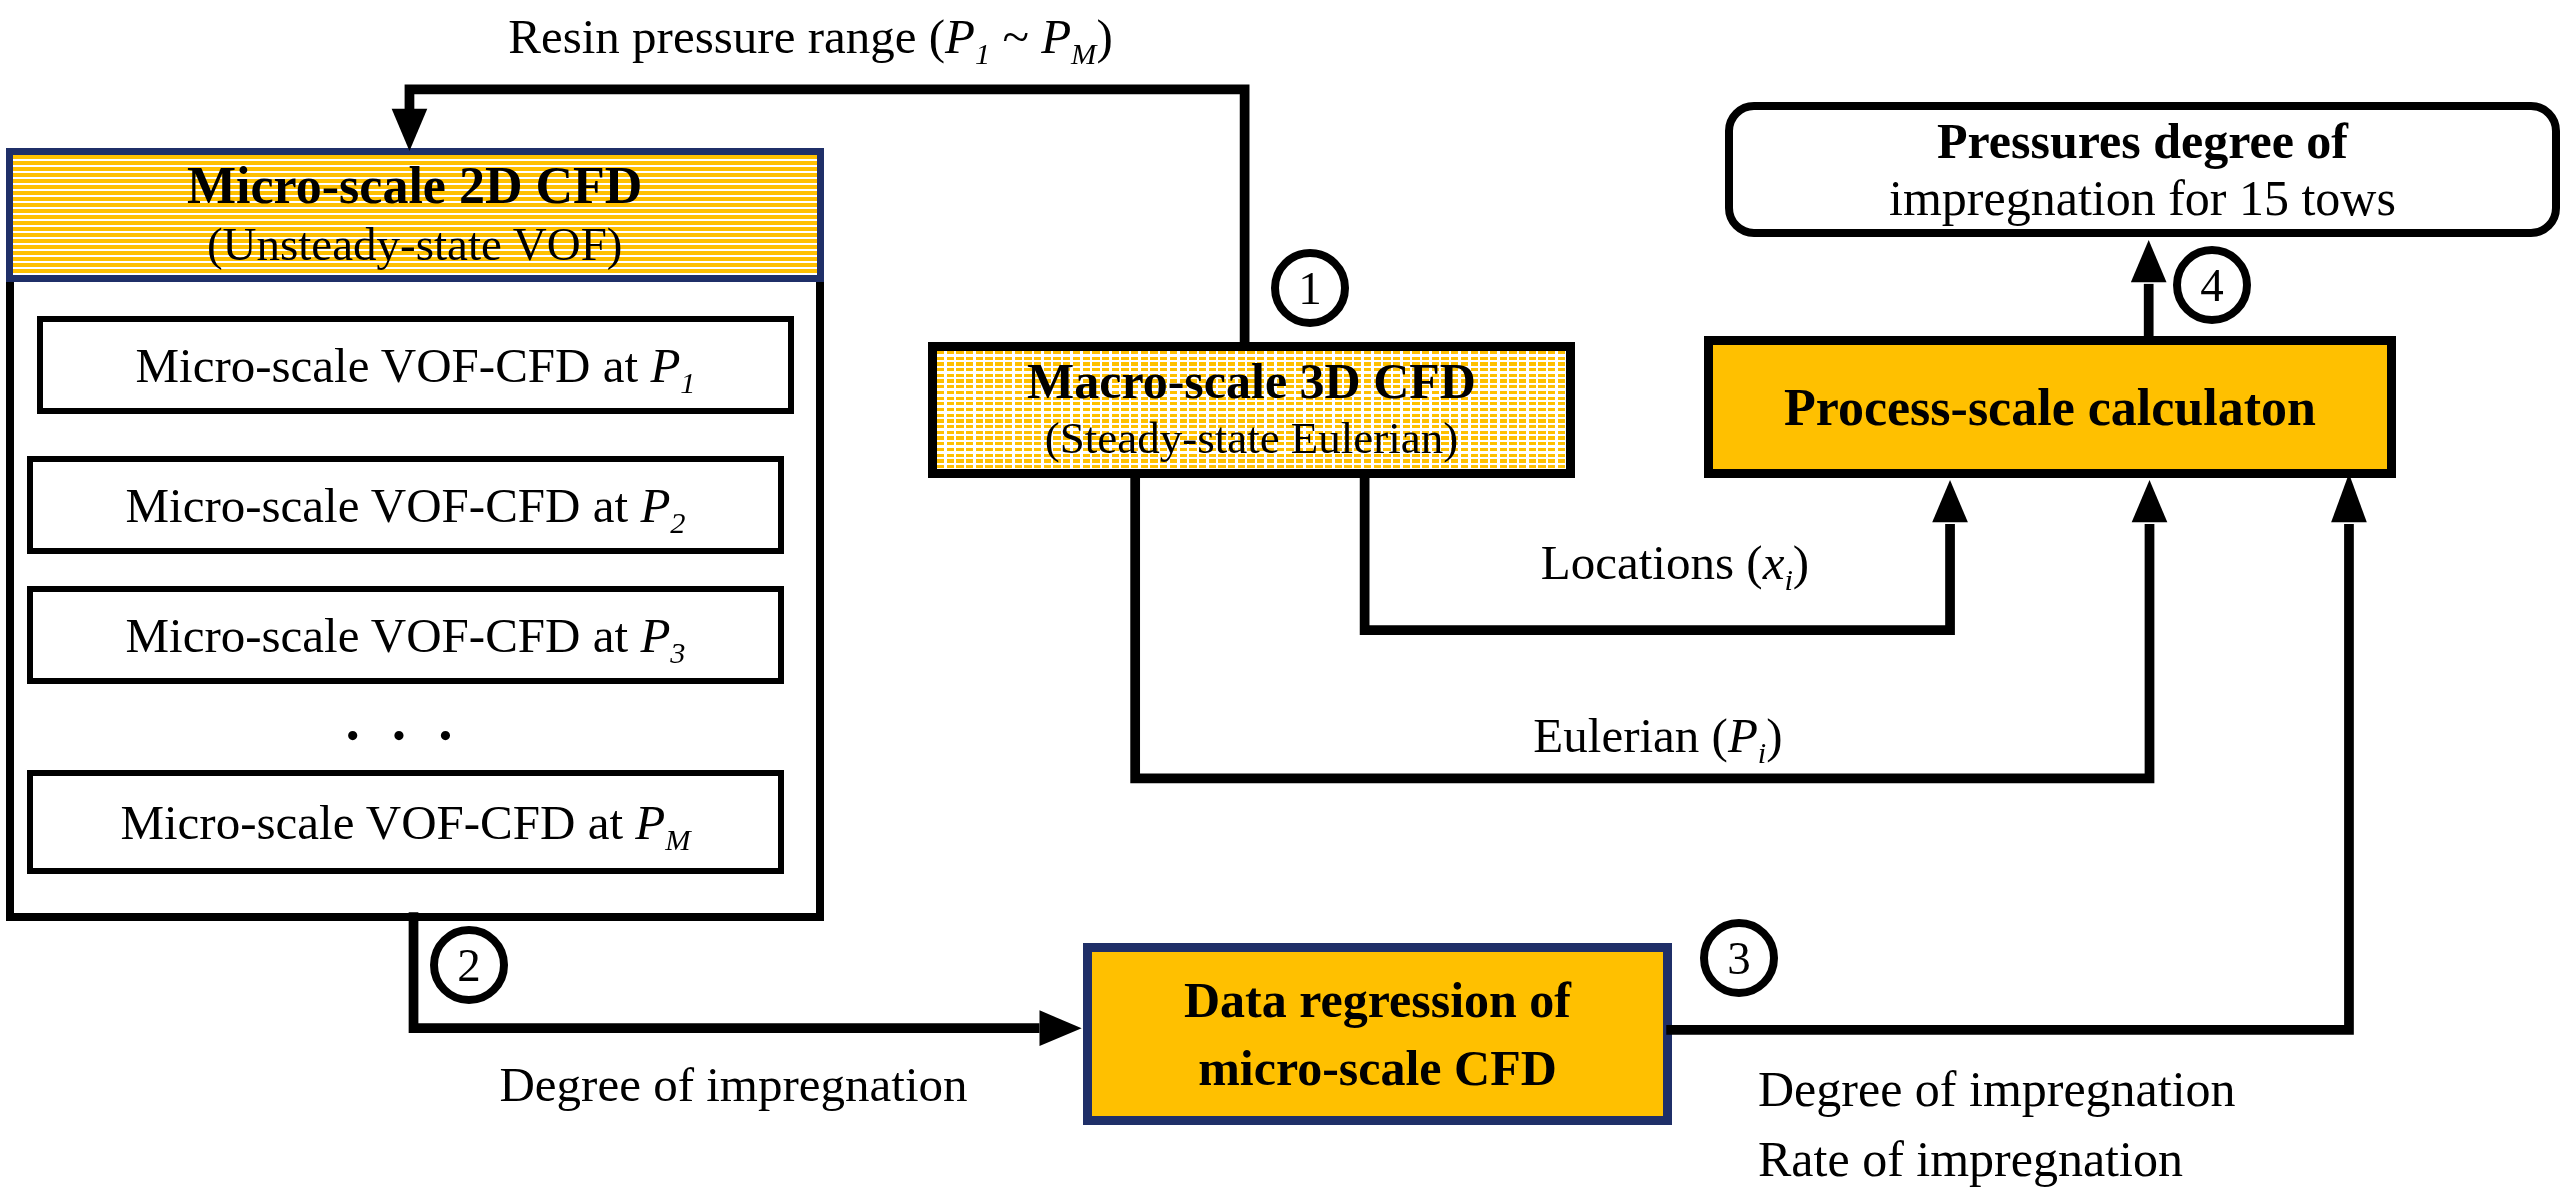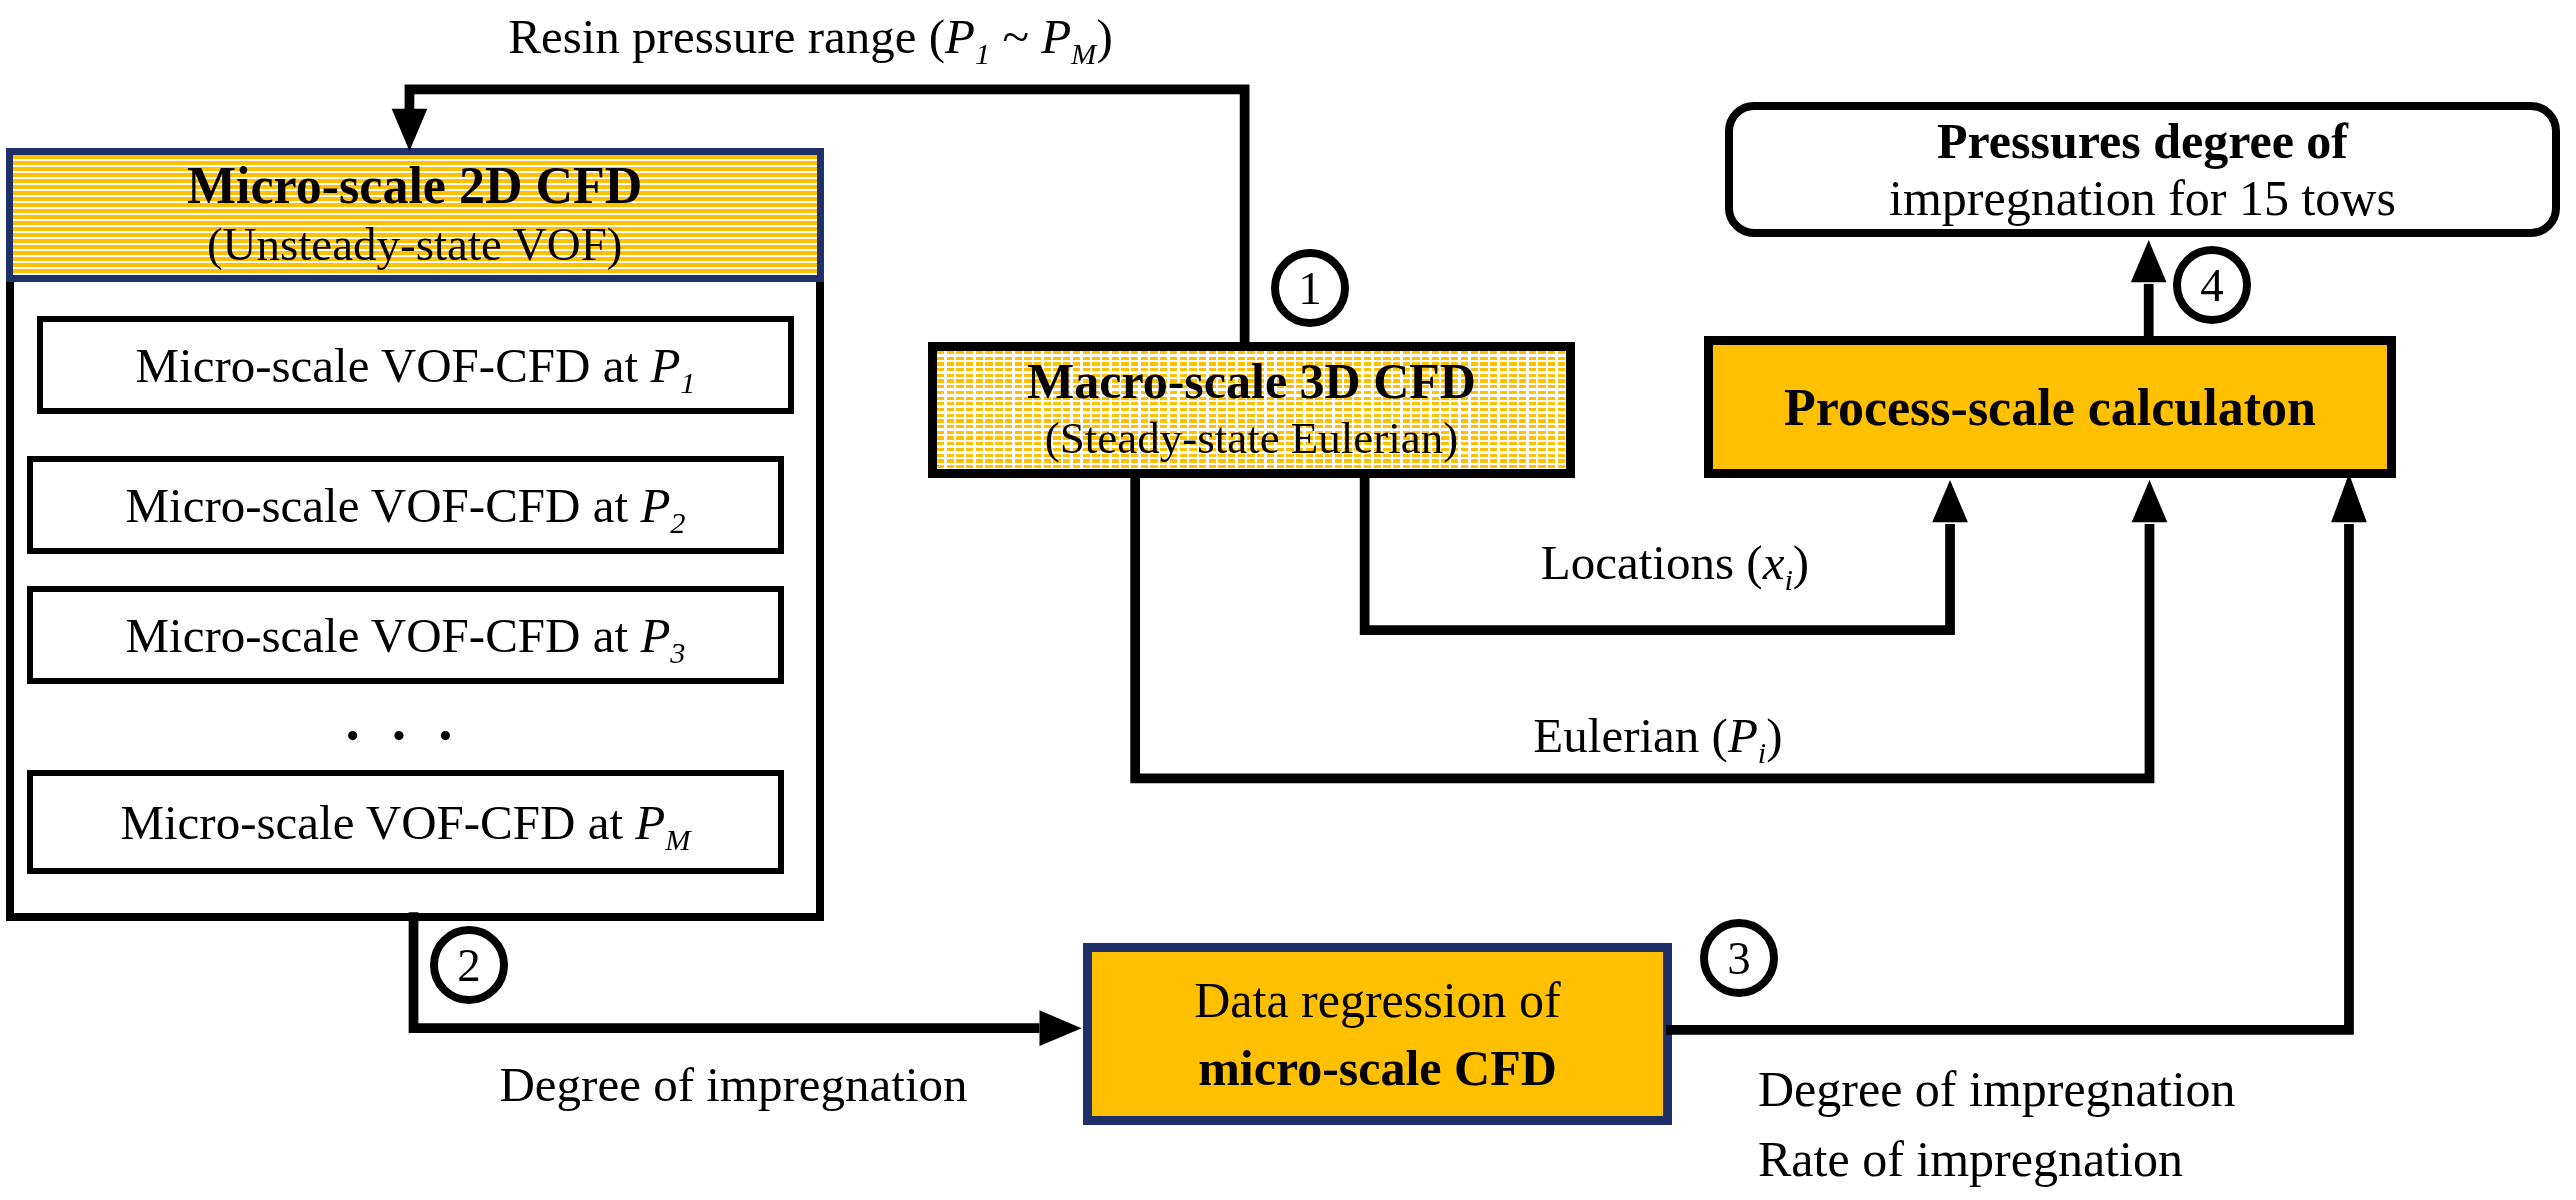--- a/index.html
+++ b/index.html
@@ -82,21 +82,21 @@
   <div class="box gold" style="left:1704px;top:336px;width:692px;height:142px;border:9.7px solid #000;">
     <div style="font-size:52px;font-weight:bold;">Process-scale calculaton</div>
   </div>
 
   <div class="box" style="left:1725px;top:102px;width:835px;height:135px;border:8px solid #000;border-radius:29px;background:#fff;line-height:57px;">
     <div style="font-size:50px;font-weight:bold;">Pressures degree of</div>
     <div style="font-size:50px;font-weight:normal;">impregnation for 15 tows</div>
   </div>
 
   <div class="box gold navy-border" style="left:1083px;top:943px;width:589px;height:182px;border-width:9.7px;line-height:68px;">
-    <div style="font-size:50px;font-weight:normal;">Data regression of</div>
+    <div style="font-size:50px;font-weight:bold;">Data regression of</div>
     <div style="font-size:50px;font-weight:bold;">micro-scale CFD</div>
   </div>
 
   <svg class="wires" width="2576" height="1201" viewBox="0 0 3177 1481">
     <g>
       <path d="M1535 422 V110 H505 V136" fill="none" stroke="#000" stroke-width="12"></path>
       <polygon points="505,186 483,134 527,134" fill="#000"></polygon>
     </g>
     <g>
       <path d="M510 1125 V1268 H1282" fill="none" stroke="#000" stroke-width="12"></path>

